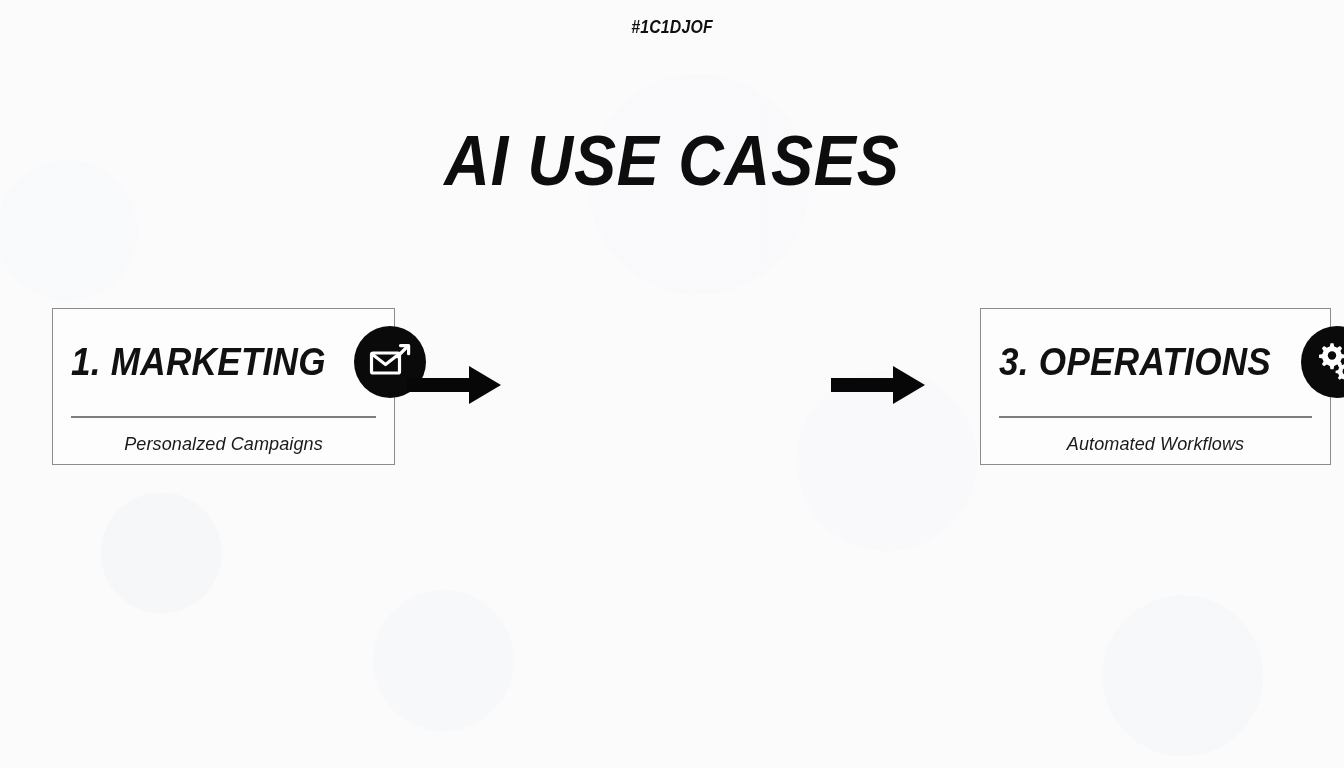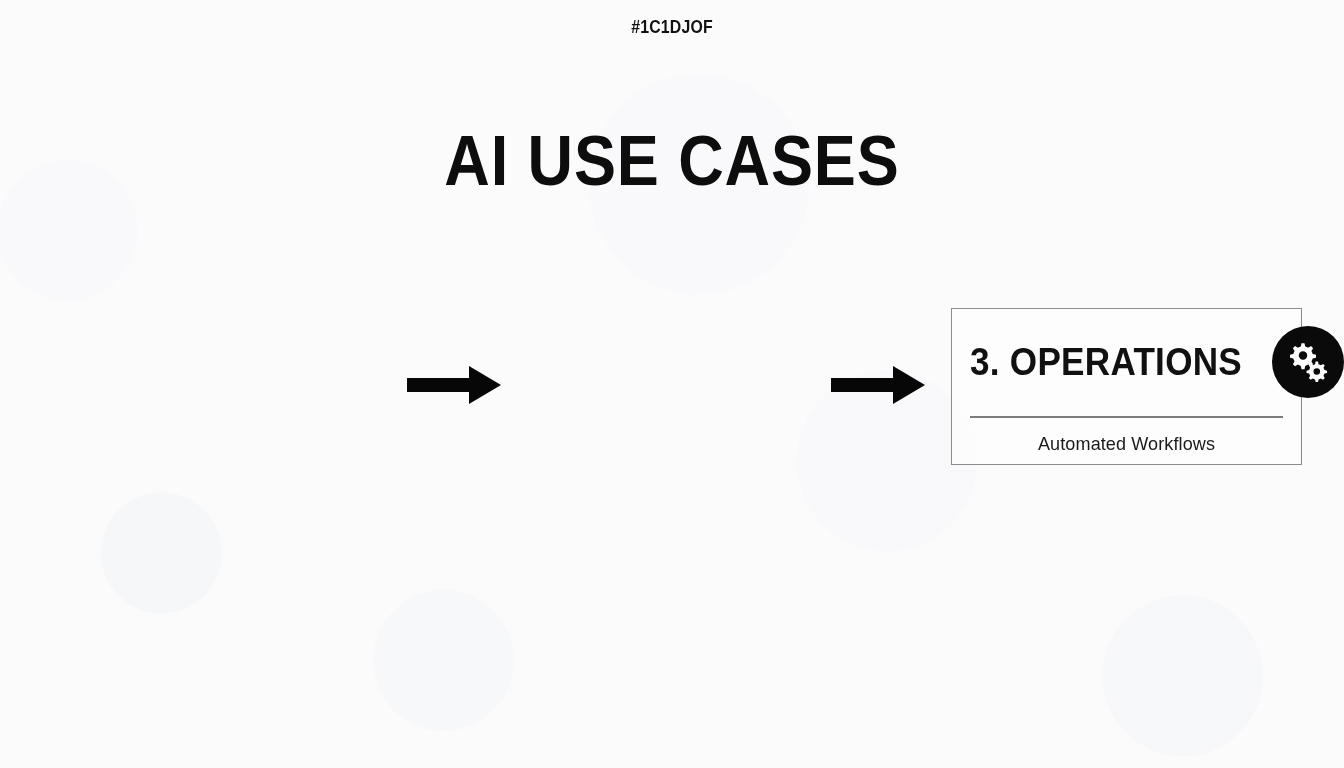--- a/index.html
+++ b/index.html
@@ -26,20 +26,21 @@
       radial-gradient(circle at 66% 60%, rgba(247,248,250,0.8) 0 90px, rgba(0,0,0,0) 91px),
       radial-gradient(circle at 88% 88%, rgba(245,247,249,0.9) 0 80px, rgba(0,0,0,0) 81px),
       radial-gradient(circle at 52% 24%, rgba(248,249,251,0.8) 0 110px, rgba(0,0,0,0) 111px),
       radial-gradient(circle at 5% 30%, rgba(247,249,251,0.8) 0 70px, rgba(0,0,0,0) 71px);
     opacity: 0.85;
   }
 
   .slide {
     position: absolute;
     inset: 0;
+    font-style: italic;
   }
 
   
   .header-tag {
     position: absolute;
     top: 17px;
     left: 0;
     width: 100%;
     text-align: center;
     font-family: "Liberation Sans Narrow", "Liberation Sans", sans-serif;
@@ -70,21 +71,21 @@
   .card {
     position: absolute;
     top: 308px;
     height: 157px;
     border: 1px solid #8b8b8b;
     background: rgba(255,255,255,0.55);
     box-sizing: border-box;
   }
   .card-1 { left: 52px;  width: 343px; }
   .card-2 { left: 518px; width: 303px; }
-  .card-3 { left: 951px; width: 351px; }
+  .card-3 { left: 980px; width: 351px; }
 
   .card-top {
     position: absolute;
     top: 0;
     left: 0;
     right: 0;
     height: 105px;
     display: flex;
     align-items: center;
     justify-content: space-between;
@@ -152,20 +153,37 @@
 <body>
 
 <div class="slide">
 
   <div class="texture"></div>
 
   <div class="header-tag">#1C1DJOF</div>
 
   <h1 class="slide-title">AI USE CASES</h1>
 
+  <div class="card card-1">
+    <div class="card-top">
+      <div class="card-heading">1. MARKETING</div>
+      <div class="icon-badge">
+        <svg width="46" height="46" viewBox="0 0 46 46" aria-hidden="true">
+
+          <path d="M30.5 17.5 L40.5 7.5" stroke="#ffffff" stroke-width="3.2" stroke-linecap="round" fill="none"></path>
+          <path d="M33.5 6.6 L41.6 6.6 L41.6 14.7" stroke="#ffffff" stroke-width="3.2" stroke-linecap="round" stroke-linejoin="round" fill="none"></path>
+
+          <rect x="4.5" y="14" width="28" height="20" rx="1.6" fill="none" stroke="#ffffff" stroke-width="3.2"></rect>
+          <path d="M5.6 15.6 L18.5 25.6 L31.4 15.6" fill="none" stroke="#ffffff" stroke-width="3.2" stroke-linecap="round" stroke-linejoin="round"></path>
+        </svg>
+      </div>
+    </div>
+    <div class="card-divider"></div>
+    <div class="card-caption">Personalzed Campaigns</div>
+  </div>
 
   <div class="flow-arrow arrow-1">
     <svg width="94" height="46" viewBox="0 0 94 46" aria-hidden="true">
       <path d="M0 16 L62 16 L62 4 L94 23 L62 42 L62 30 L0 30 Z" fill="#070707"></path>
     </svg>
   </div>
 
 
   <div class="flow-arrow arrow-2">
     <svg width="94" height="46" viewBox="0 0 94 46" aria-hidden="true">

